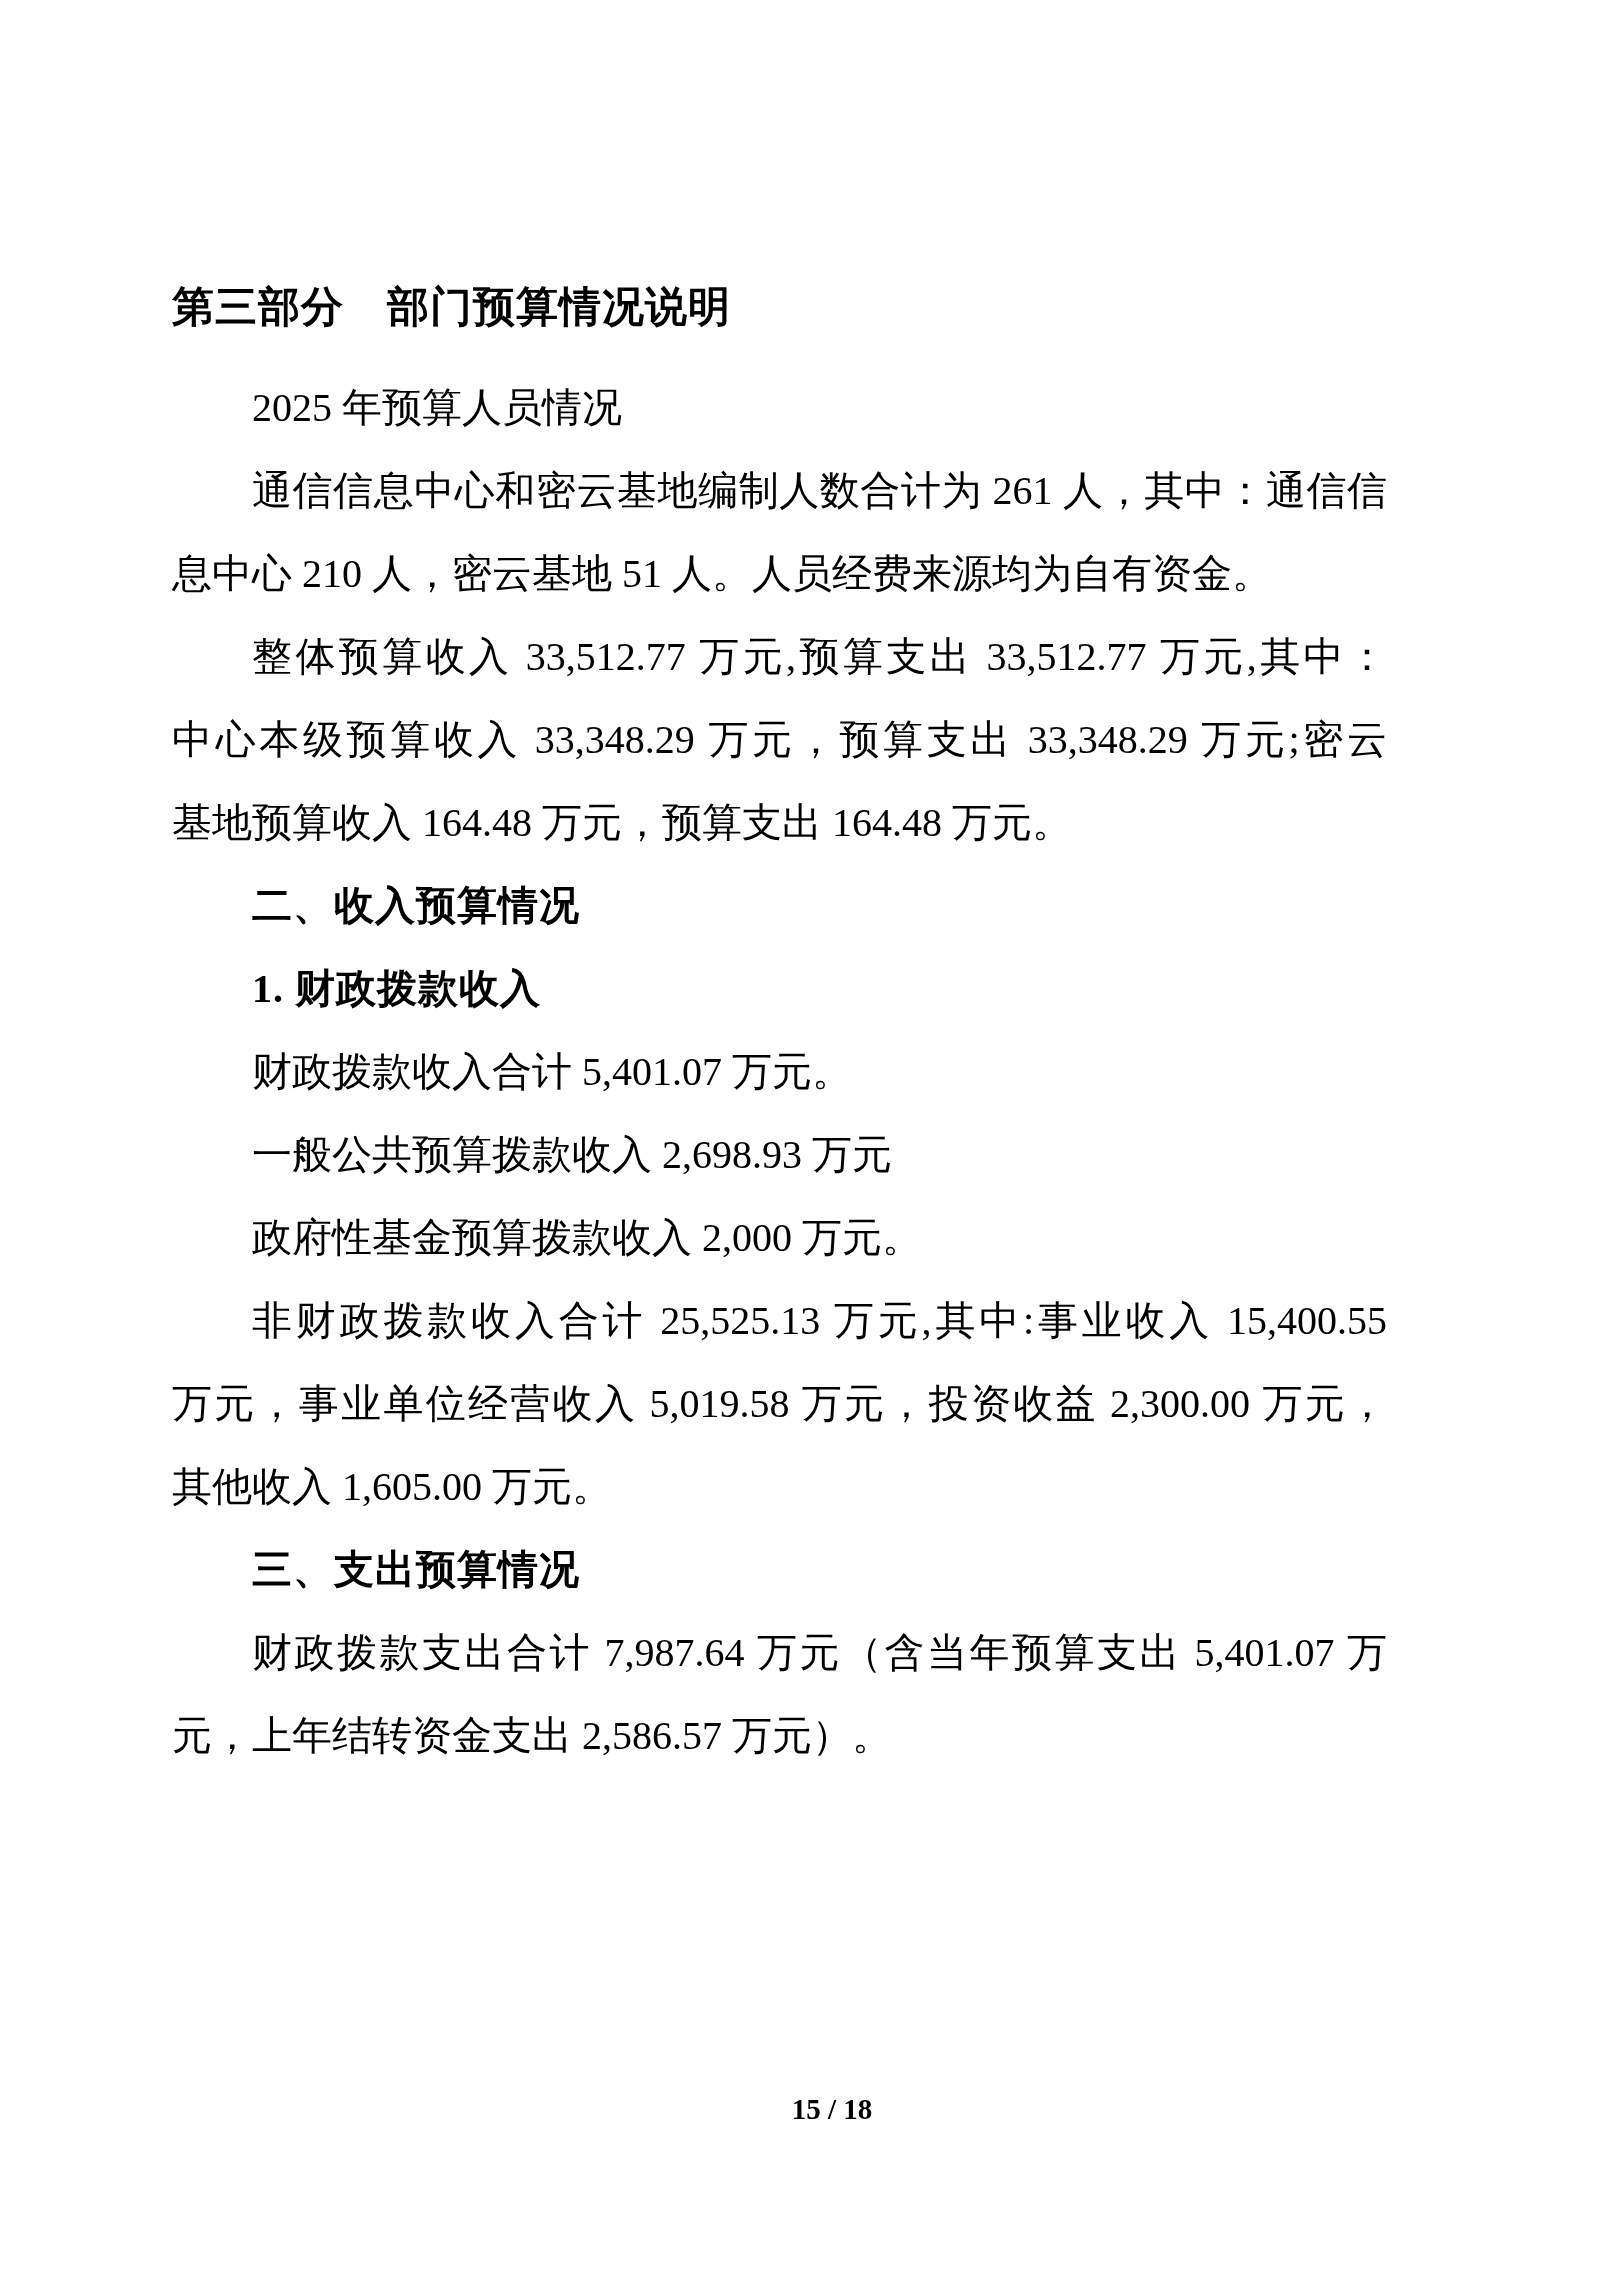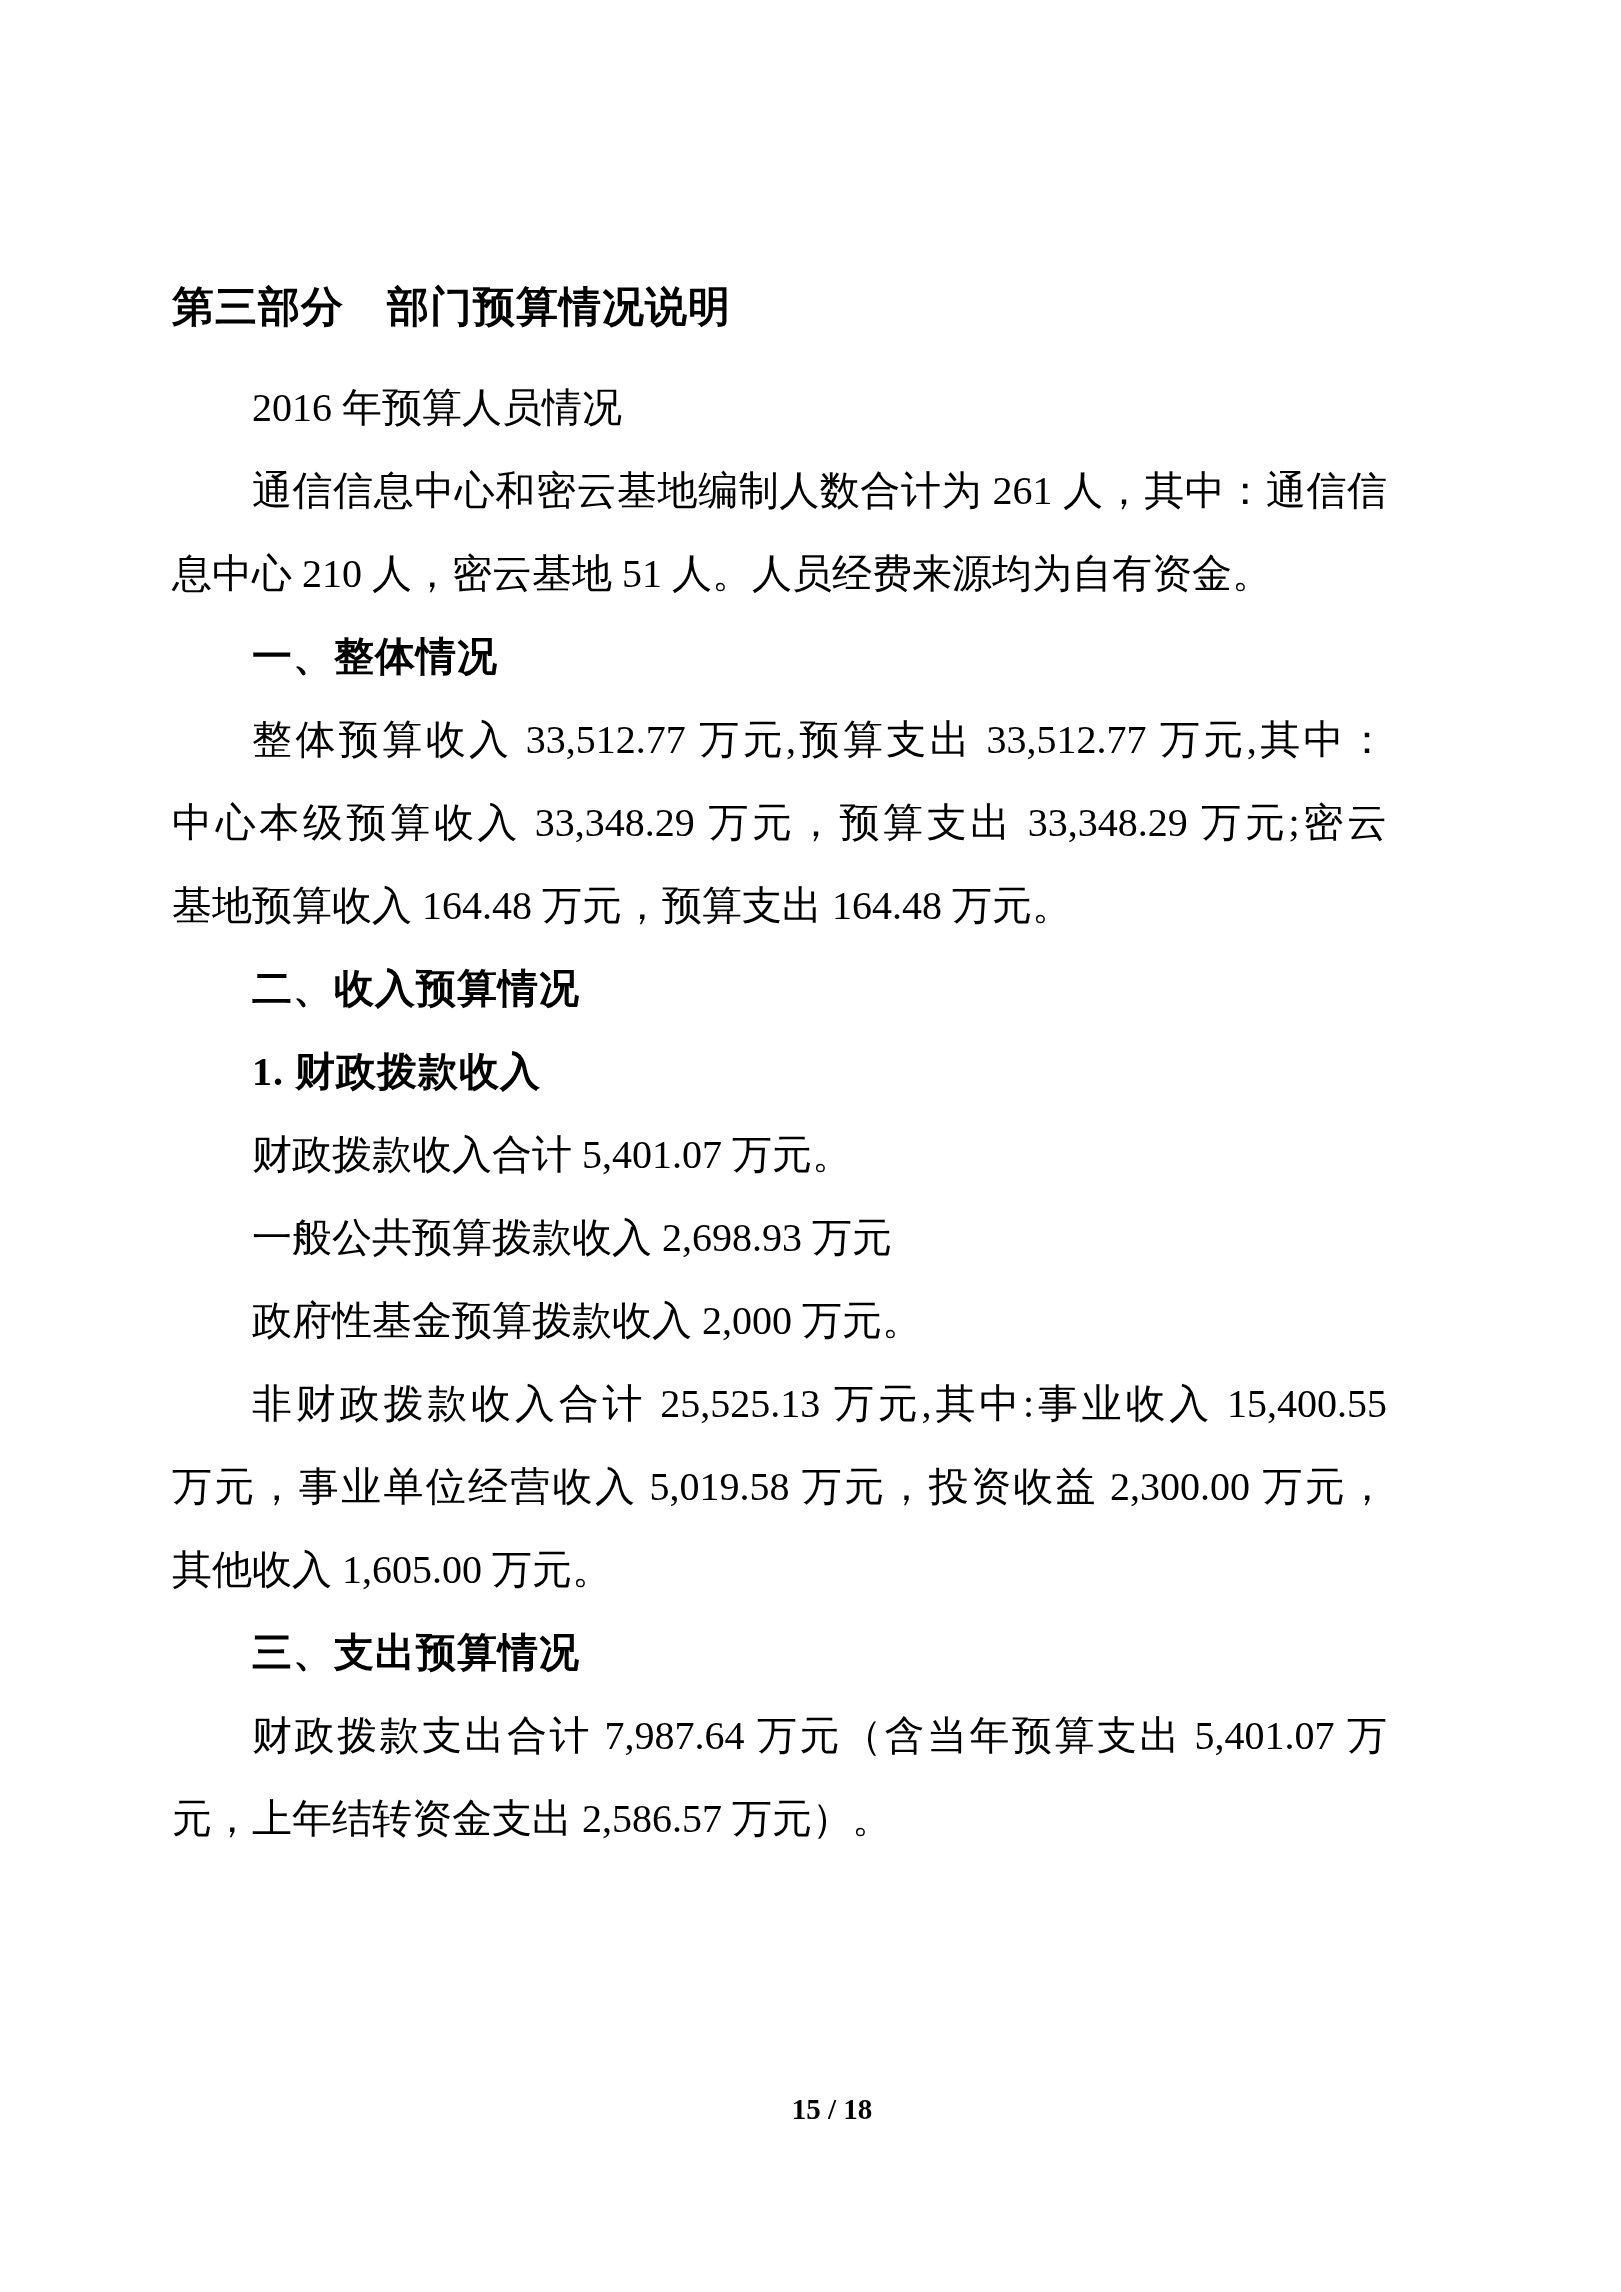--- a/index.html
+++ b/index.html
@@ -65,24 +65,23 @@
     margin-left: 36px;
   }
 </style>
 </head>
 <body>
 
 <div class="page">
   <div class="content">
     <h1 class="doc-title">第三部分　部门预算情况说明</h1>
     <div>
-        <div class="line indent">2016 年预算人员情况</div>
+        <div class="line indent">2025 年预算人员情况</div>
         <div class="line indent justify">通信信息中心和密云基地编制人数合计为 261 人，其中：通信信</div>
         <div class="line">息中心 210 人，密云基地 51 人。人员经费来源均为自有资金。</div>
-        <div class="line indent heading">一、整体情况</div>
         <div class="line indent justify">整体预算收入 33,512.77 万元,预算支出 33,512.77 万元,其中：</div>
         <div class="line justify">中心本级预算收入 33,348.29 万元，预算支出 33,348.29 万元;密云</div>
         <div class="line">基地预算收入 164.48 万元，预算支出 164.48 万元。</div>
         <div class="line indent heading">二、收入预算情况</div>
         <div class="line indent heading">1. 财政拨款收入</div>
         <div class="line indent">财政拨款收入合计 5,401.07 万元。</div>
         <div class="line indent">一般公共预算拨款收入 2,698.93 万元</div>
         <div class="line indent">政府性基金预算拨款收入 2,000 万元。</div>
         <div class="line indent justify">非财政拨款收入合计 25,525.13 万元,其中:事业收入 15,400.55</div>
         <div class="line justify">万元，事业单位经营收入 5,019.58 万元，投资收益 2,300.00 万元，</div>

